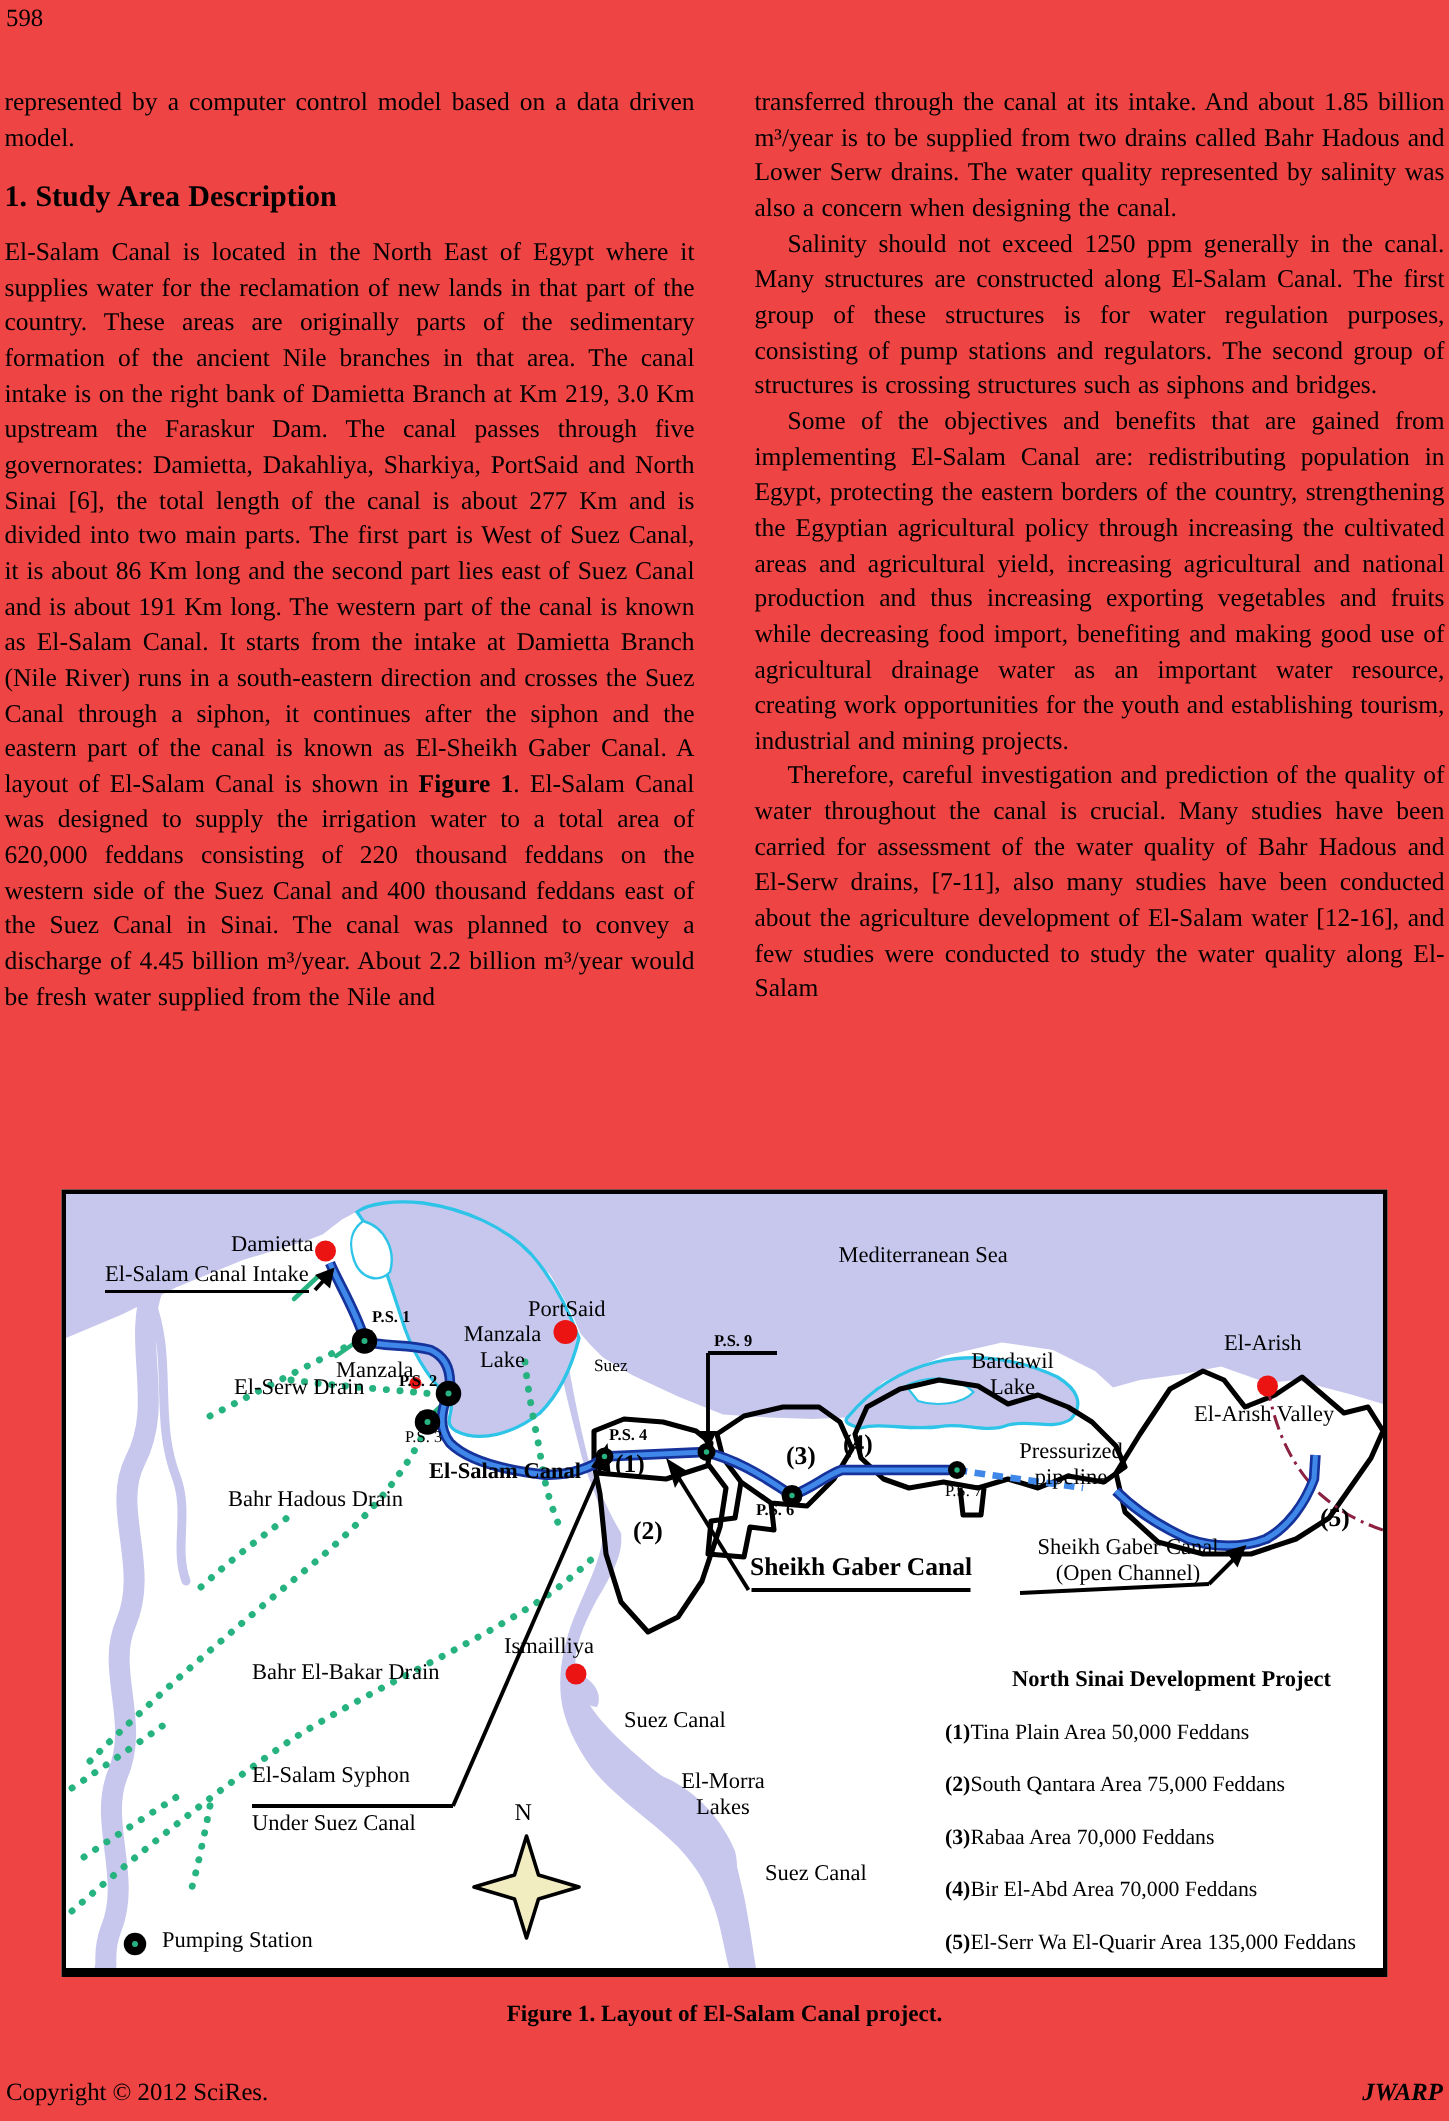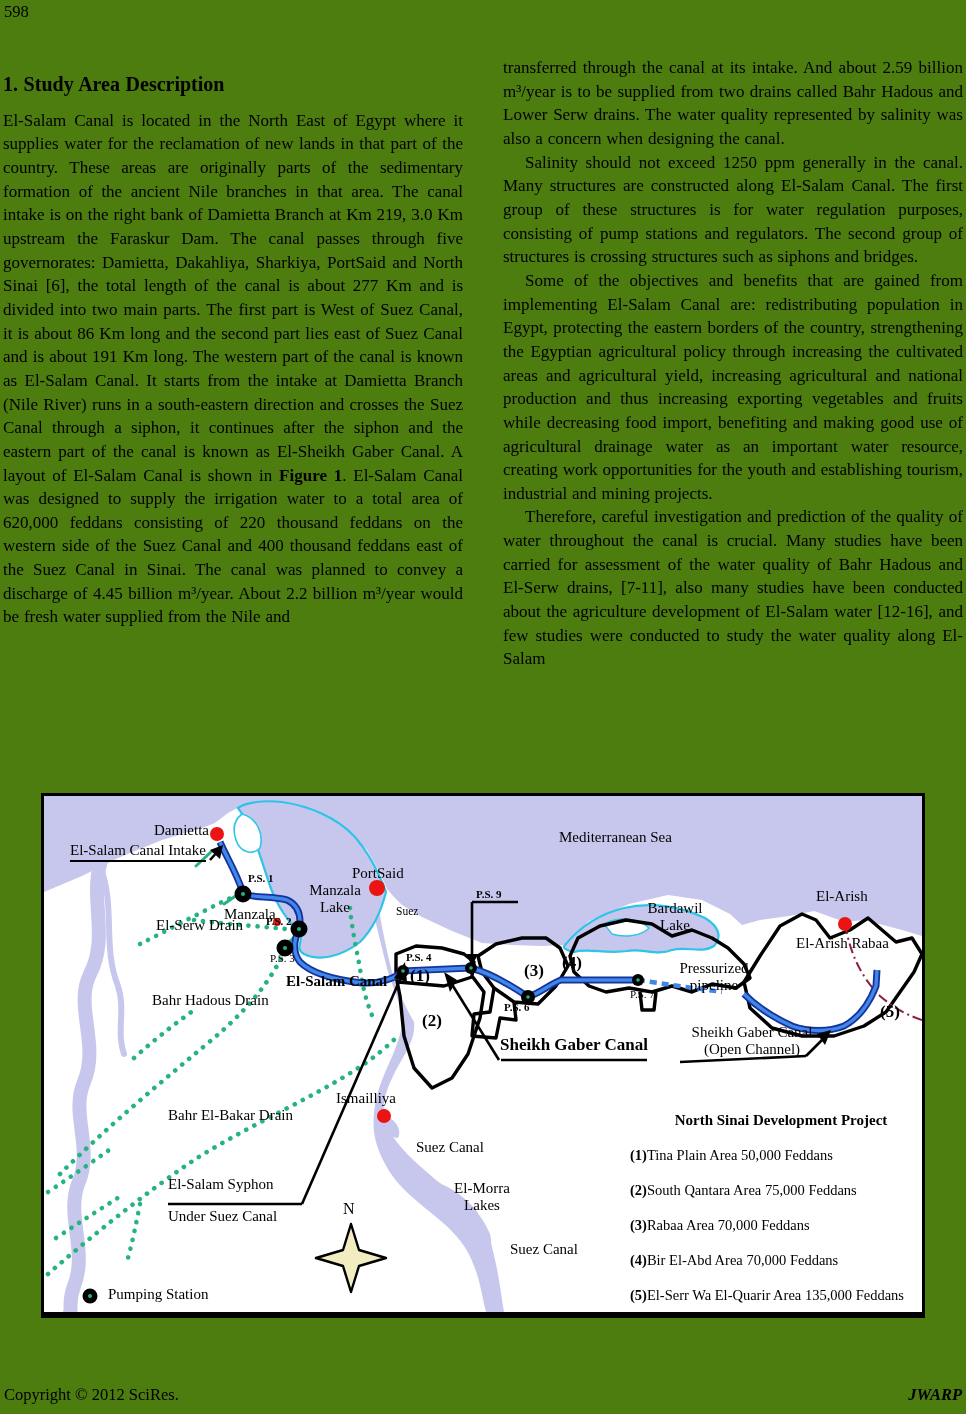--- a/index.html
+++ b/index.html
@@ -1,16 +1,16 @@
 <!DOCTYPE html>
 <html><head>
 <meta charset="utf-8">
 <style>
   html,body{margin:0;padding:0;background:#fff;}
-  .page{position:relative;width:966px;height:1414px;background:#4d7c0f;overflow:hidden;
+  .page{position:relative;width:966px;height:1414px;background:#ef4444;overflow:hidden;
         font-family:"Liberation Serif","DejaVu Serif",serif;color:#000;}
   .hdr-num{position:absolute;left:4px;top:2px;font-size:16.5px;}
   .hdr-author{position:absolute;left:0;top:2px;width:966px;text-align:center;font-size:16.5px;letter-spacing:.5px;}
   .col{position:absolute;top:56px;width:460px;font-size:17px;line-height:23.65px;
        text-align:justify;word-spacing:.6px;}
   .col p{margin:0;}
   .col-left{left:3px;}
   .col-right{left:503px;}
   .sec-head{font-weight:bold;font-size:20px;margin:17px 0 12px 0;text-align:left;}
   .ind{text-indent:22px;}
@@ -33,26 +33,27 @@
   .ftr-right{position:absolute;right:4px;top:1385px;font-size:16.5px;font-weight:bold;font-style:italic;}
 </style>
 </head>
 <body>
 
 <div class="page">
 
   <div class="hdr-num">598</div>
 
   <div class="col col-left">
+    <p>represented by a computer control model based on a data driven model.</p>
     <div class="sec-head">1. Study Area Description</div>
     <p><span>El-Salam Canal is located in the North East of Egypt where it supplies water for the reclamation of new lands in that part of the country. These areas are originally parts of the sedimentary formation of the ancient Nile branches in that area. The canal intake is on the right bank of Damietta Branch at Km 219, 3.0 Km upstream the Faraskur Dam. The canal passes through five governorates: Damietta, Dakahliya, Sharkiya, PortSaid and North Sinai [6], the total length of the canal is about 277 Km and is divided into two main parts. The first part is West of Suez Canal, it is about 86 Km long and the second part lies east of Suez Canal and is about 191 Km long. The western part of the canal is known as El-Salam Canal. It starts from the intake at Damietta Branch (Nile River) runs in a south-eastern direction and crosses the Suez Canal through a siphon, it continues after the siphon and the eastern part of the canal is known as El-Sheikh Gaber Canal. A layout of El-Salam Canal is shown in </span><b>Figure 1</b><span>. El-Salam Canal was designed to supply the irrigation water to a total area of 620,000 feddans consisting of 220 thousand feddans on the western side of the Suez Canal and 400 thousand feddans east of the Suez Canal in Sinai. The canal was planned to convey a discharge of 4.45 billion m³/year. About 2.2 billion m³/year would be fresh water supplied from the Nile and</span></p>
   </div>
 
   <div class="col col-right">
-    <p>transferred through the canal at its intake. And about 2.59 billion m³/year is to be supplied from two drains called Bahr Hadous and Lower Serw drains. The water quality represented by salinity was also a concern when designing the canal.</p>
+    <p>transferred through the canal at its intake. And about 1.85 billion m³/year is to be supplied from two drains called Bahr Hadous and Lower Serw drains. The water quality represented by salinity was also a concern when designing the canal.</p>
     <p class="ind">Salinity should not exceed 1250 ppm generally in the canal. Many structures are constructed along El-Salam Canal. The first group of these structures is for water regulation purposes, consisting of pump stations and regulators. The second group of structures is crossing structures such as siphons and bridges.</p>
     <p class="ind">Some of the objectives and benefits that are gained from implementing El-Salam Canal are: redistributing population in Egypt, protecting the eastern borders of the country, strengthening the Egyptian agricultural policy through increasing the cultivated areas and agricultural yield, increasing agricultural and national production and thus increasing exporting vegetables and fruits while decreasing food import, benefiting and making good use of agricultural drainage water as an important water resource, creating work opportunities for the youth and establishing tourism, industrial and mining projects.</p>
     <p class="ind">Therefore, careful investigation and prediction of the quality of water throughout the canal is crucial. Many studies have been carried for assessment of the water quality of Bahr Hadous and El-Serw drains, [7-11], also many studies have been conducted about the agriculture development of El-Salam water [12-16], and few studies were conducted to study the water quality along El-Salam</p>
   </div>
 
   <div class="map">
     <svg width="878" height="516" viewBox="0 0 878 516">
 
       <path fill="#c7c7ee" d="M0,0 H878 V140 L858,134 L820,124 L801,126 L770,115 L745,120 L716,124 L698,129 L686,118 L658,104 L624,99 L585,108 L545,125 L520,149 L498,150 L468,149 L438,147 L408,135 L378,121 L358,109 L350,101 L343,93 L336,77 L323,54 L303,34 L278,19 L253,9 L224,5 L199,9 L184,17 L171,27 L158,32 L118,44 L74,62 L38,80 L0,96 Z"></path>
 
@@ -164,21 +165,21 @@
     <div class="ml ctr" style="left:256px;top:86px;width:70px;">Manzala
 Lake</div>
     <div class="ml" style="left:180px;top:110px;">Manzala</div>
     <div class="ml" style="left:112px;top:121px;">El-Serw Drain</div>
     <div class="ml" style="left:108px;top:175px;margin-top:21px;">Bahr Hadous Drain</div>
     <div class="ml b" style="left:242px;top:177px;">El-Salam Canal</div>
     <div class="ml sm" style="left:352px;top:109px;">Suez</div>
     <div class="ml ctr" style="left:596px;top:104px;width:70px;">Bardawil
 Lake</div>
     <div class="ml" style="left:772px;top:92px;">El-Arish</div>
-    <div class="ml" style="left:752px;top:139px;">El-Arish Rabaa</div>
+    <div class="ml" style="left:752px;top:139px;">El-Arish Valley</div>
     <div class="ml ctr" style="left:622px;top:164px;width:96px;">Pressurized
 pipeline</div>
     <div class="ml rg" style="left:456px;top:239px;">Sheikh Gaber Canal</div>
     <div class="ml ctr" style="left:630px;top:228px;width:156px;">Sheikh Gaber Canal
 (Open Channel)</div>
     <div class="ml" style="left:292px;top:294px;">Ismailliya</div>
     <div class="ml" style="left:124px;top:311px;">Bahr El-Bakar Drain</div>
     <div class="ml" style="left:372px;top:343px;">Suez Canal</div>
     <div class="ml ctr" style="left:404px;top:384px;width:68px;">El-Morra
 Lakes</div>
@@ -205,16 +206,17 @@
     <div class="nsdp">
       <div class="nt">North Sinai Development Project</div>
       <div class="ni"><b>(1)</b><span>Tina Plain Area 50,000 Feddans</span></div>
       <div class="ni"><b>(2)</b><span>South Qantara Area 75,000 Feddans</span></div>
       <div class="ni"><b>(3)</b><span>Rabaa Area 70,000 Feddans</span></div>
       <div class="ni"><b>(4)</b><span>Bir El-Abd Area 70,000 Feddans</span></div>
       <div class="ni"><b>(5)</b><span>El-Serr Wa El-Quarir Area 135,000 Feddans</span></div>
     </div>
   </div>
 
+  <div class="cap">Figure 1. Layout of El-Salam Canal project.</div>
 
   <div class="ftr-left">Copyright © 2012 SciRes.</div>
   <div class="ftr-right">JWARP</div>
 </div>
 
 </body></html>

